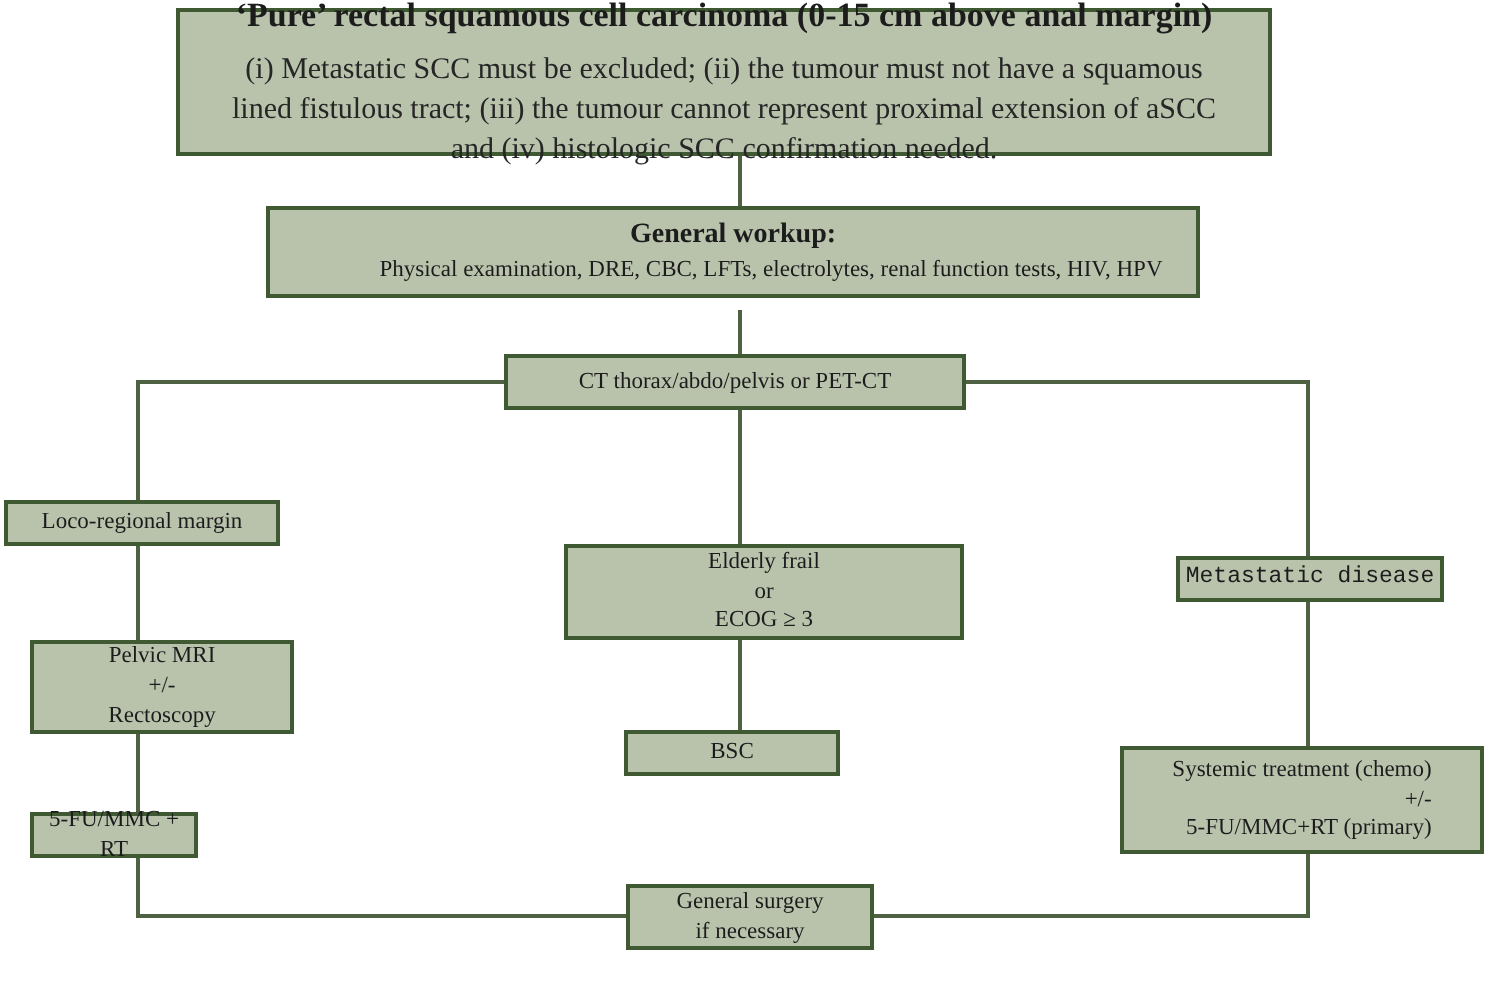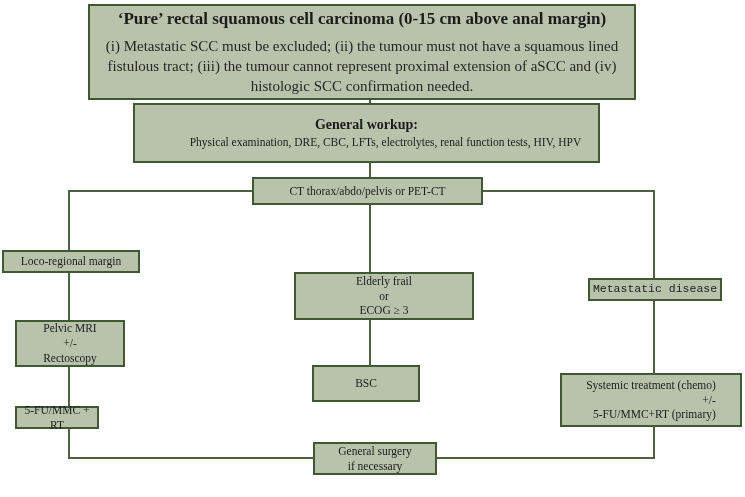--- a/index.html
+++ b/index.html
@@ -24,34 +24,34 @@
     text-align: center;
     white-space: pre-line;
     font-size: 11.5px;
     line-height: 1.3;
   }
   .line {
     position: absolute;
     background: #4e6243;
   }
   
-  #title-box   { left: 88px;  top: 4px;   width: 548px; height: 96px; padding: 4px 0; }
+  #title-box   { left: 88px;  top: 4px;   width: 548px; height: 74px; padding: 4px 17px; }
   .title-text  { font-weight: bold; font-size: 17px; margin-bottom: 6px; }
   .title-note  { font-size: 15px; line-height: 1.35; color: #262626; }
   
-  #workup-box  { left: 133px; top: 103px; width: 467px; height: 60px; }
+  #workup-box  { left: 133px; top: 103px; width: 467px; height: 46px; }
   .workup-heading { font-weight: bold; font-size: 14px; }
   .workup-details { font-size: 11.5px; margin-left: 38px; }
   
   #ct-box       { left: 252px; top: 177px; width: 231px; height: 28px; }
   #loco-box     { left: 2px;   top: 250px; width: 138px; height: 23px; }
-  #elderly-box  { left: 282px; top: 272px; width: 180px; height: 48px; margin-left: 12px; }
+  #elderly-box  { left: 282px; top: 272px; width: 200px; height: 48px; }
   #meta-box     { left: 588px; top: 278px; width: 134px; height: 23px; font-family: Liberation Mono, monospace; }
-  #pelvic-box   { left: 15px;  top: 320px; width: 110px; height: 47px; }
-  #bsc-box      { left: 312px; top: 365px; width: 108px; height: 37px; }
+  #pelvic-box   { left: 15px;  top: 320px; width: 132px; height: 47px; }
+  #bsc-box      { left: 312px; top: 365px; width: 108px; height: 23px; }
   #systemic-box { left: 560px; top: 373px; width: 182px; height: 54px; text-align: right; }
   #fu-box       { left: 15px;  top: 406px; width: 84px; height: 23px; }
   #salvage-box  { left: 313px; top: 442px; width: 124px; height: 33px; }
   
   #l-title-workup    { left: 369px; top: 78px;  width: 2px;   height: 25px; }
   #l-workup-ct       { left: 369px; top: 155px; width: 2px;   height: 22px; }
   #l-ct-elderly      { left: 369px; top: 205px; width: 2px;   height: 67px; }
   #l-elderly-bsc     { left: 369px; top: 320px; width: 2px;   height: 45px; }
   #l-ct-left-h       { left: 68px;  top: 190px; width: 184px; height: 2px; }
   #l-left-loco-v     { left: 68px;  top: 190px; width: 2px;   height: 60px; }

